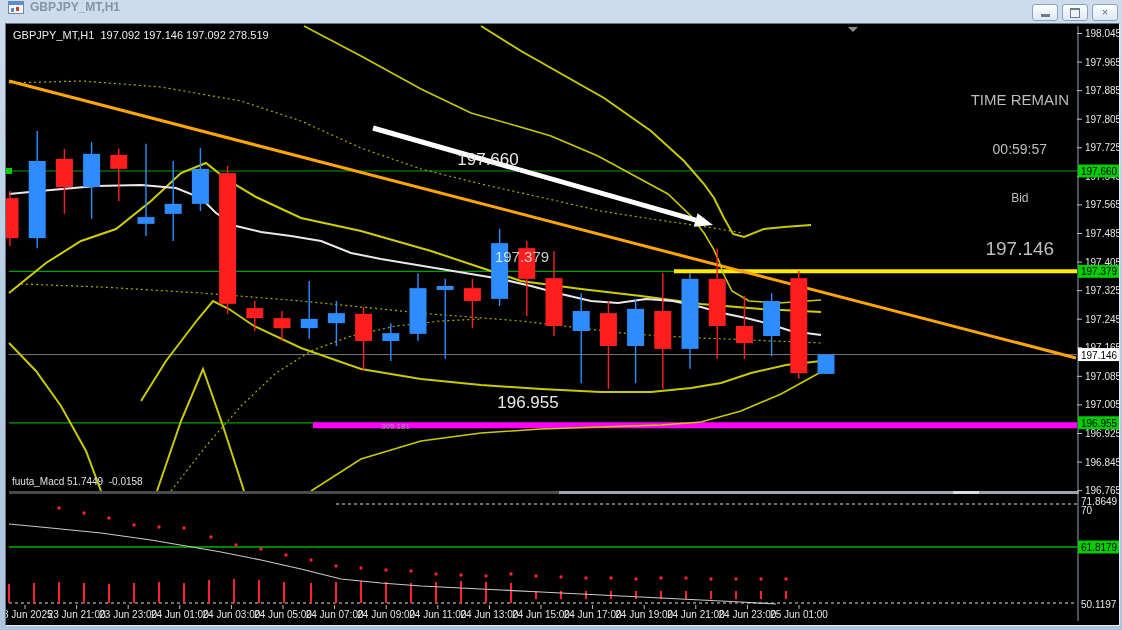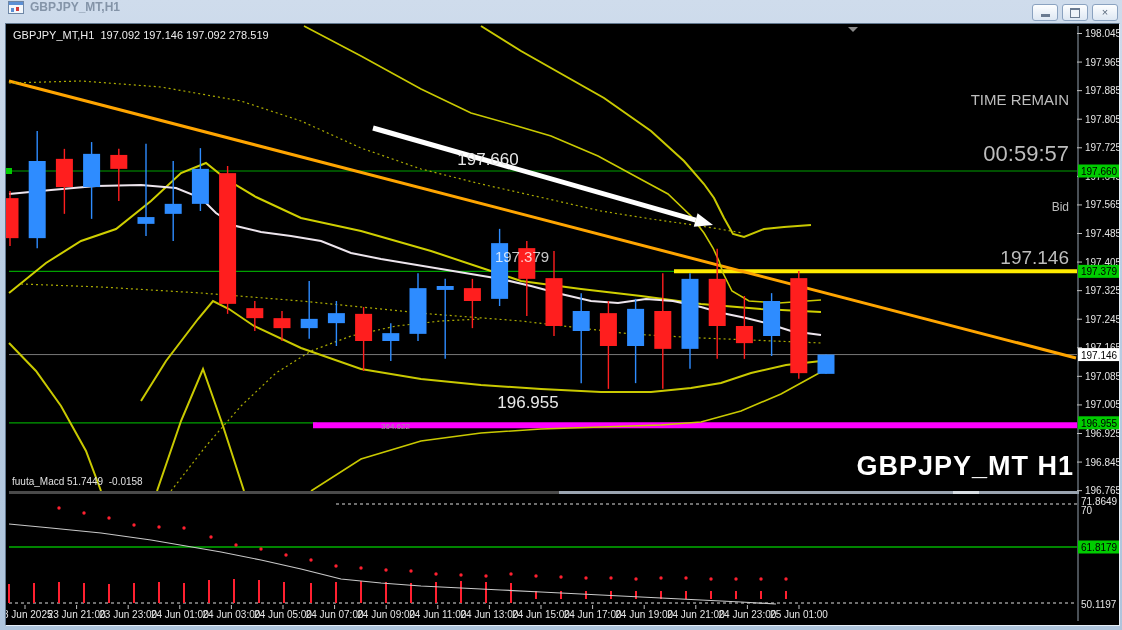--- a/index.html
+++ b/index.html
@@ -17,22 +17,22 @@
   .winbtn{width:24px;height:15px;border:1px solid #8fa;border:1px solid #8aa2c0;border-radius:3px;
     background:linear-gradient(180deg,#fdfeff,#dde7f3);display:flex;align-items:center;justify-content:center;
     color:#5a6a7e;font-size:11px;line-height:1;cursor:default;}
   .glyph-min{width:9px;height:3px;background:#6a7a90;margin-top:6px;}
   .glyph-restore{width:8px;height:7px;border:1px solid #6a7a90;border-top:2px solid #6a7a90;background:#eef3f9;}
   .chart-frame{position:absolute;left:5px;top:23px;width:1113px;height:601px;background:#000;
     border-top:1px solid #62788f;border-left:1px solid #62788f;border-right:1px solid #e6eef7;border-bottom:1px solid #e6eef7;}
   .chart-frame svg{position:absolute;left:0;top:0;}
   .ov{position:absolute;white-space:pre;pointer-events:none;}
   .ohlc-line{left:7px;top:5px;font-size:11px;color:#ededed;}
-  .time-remain{right:50px;top:33px;text-align:right;color:#bdbdbd;line-height:1.08;}
-  .tr1{font-size:15px;} .tr2{font-size:22px;} .tr3{font-size:12px;} .tr4{font-size:19px;}
+  .time-remain{right:50px;top:33px;text-align:center;color:#bdbdbd;line-height:1.08;}
+  .tr1{font-size:15px;} .tr2{font-size:14px;} .tr3{font-size:12px;} .tr4{font-size:19px;}
   .watermark{right:45px;top:427px;font-size:27px;font-weight:bold;color:#fff;letter-spacing:1px;}
   .ann{transform:translateX(-50%);color:#e8e8e8;}
   .ann-high{left:482px;top:126px;font-size:17px;}
   .ann-mid{left:516px;top:224px;font-size:15px;color:rgba(255,255,255,0.78);}
   .ann-low{left:522px;top:369px;font-size:17px;}
   .ann-low-small{left:375px;top:398px;font-size:8px;color:#9a9a9a;}
   .ind-label{left:6px;top:452px;font-size:10px;color:#e0e0e0;}
 </style>
 </head>
 <body>
@@ -289,19 +289,18 @@
       <line x1="798" y1="604" x2="798" y2="608" stroke="#c0c0c0" stroke-width="1"></line>
       <text x="798" y="617" fill="#e4e4e4" font-size="10" text-anchor="middle" font-family="Liberation Sans, sans-serif">25 Jun 01:00</text>
     </svg>
   <div class="ov ohlc-line">GBPJPY_MT,H1  197.092 197.146 197.092 278.519</div>
   <div class="ov time-remain">
     <div class="tr1">TIME REMAIN</div>
     <div class="tr2">00:59:57</div>
     <div class="tr3">Bid</div>
     <div class="tr4">197.146</div>
   </div>
-  <div class="ov watermark">GBPJPY_MT H1</div>
   <div class="ov ann ann-high">197.660</div>
   <div class="ov ann ann-mid">197.379</div>
   <div class="ov ann ann-low">196.955</div>
-  <div class="ov ann-low-small ov">364.622</div>
+  <div class="ov ann-low-small ov">305.181</div>
   <div class="ov ind-label">fuuta_Macd 51.7449  -0.0158</div>
 </div>
 
 </body></html>

